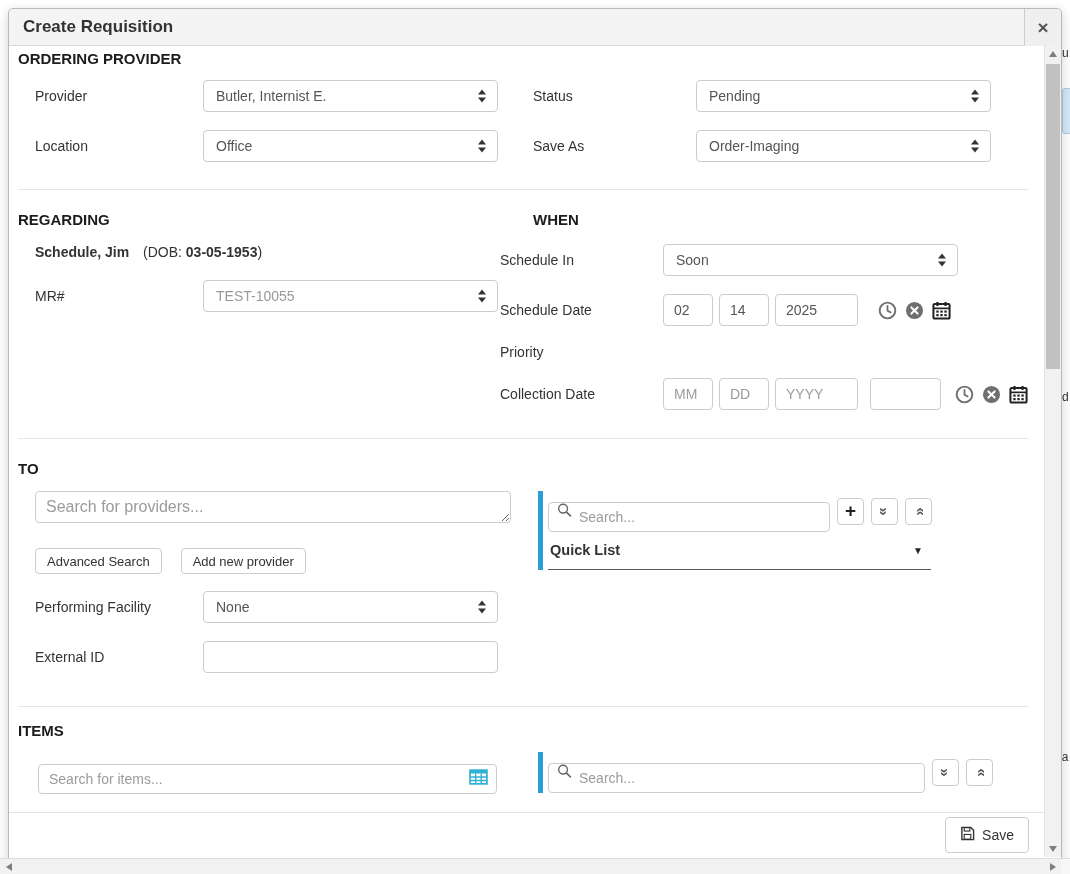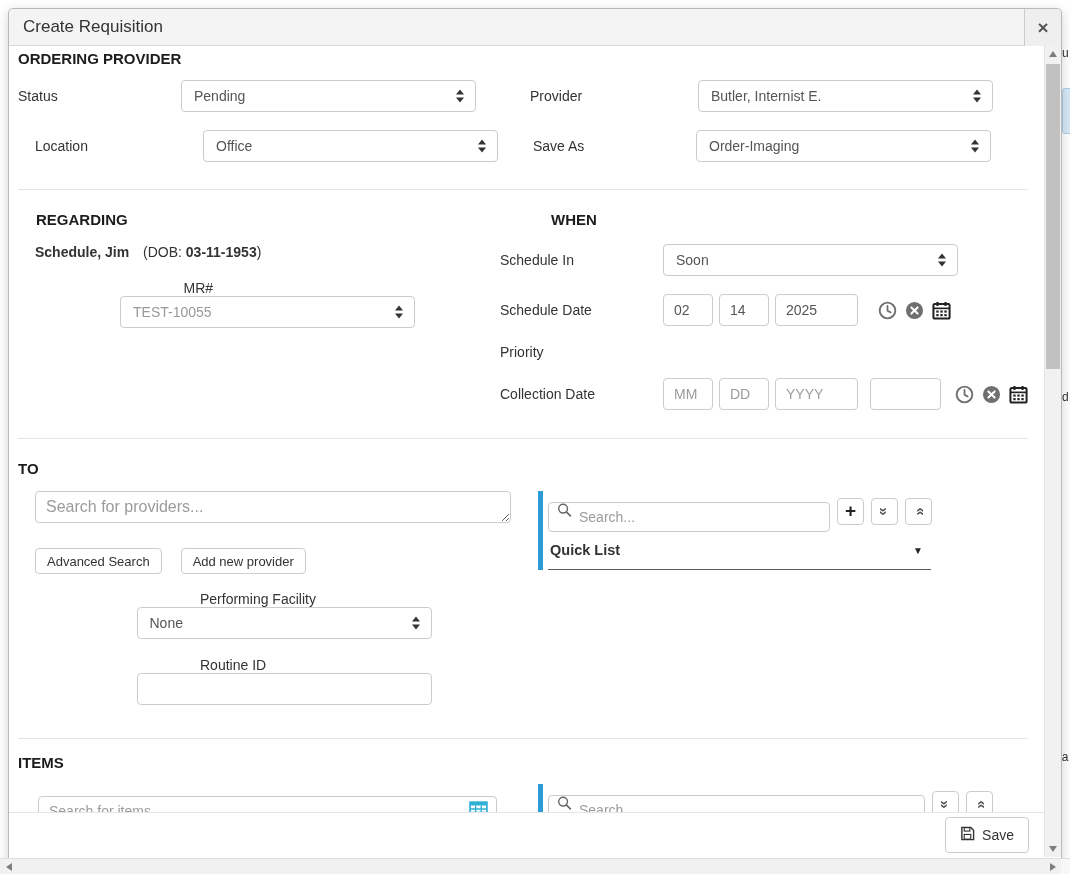--- a/index.html
+++ b/index.html
@@ -22,21 +22,21 @@
     box-shadow: 0 3px 12px rgba(0,0,0,.18);
     z-index: 10;
   }
   .modal-header {
     height: 37px; background: #f4f4f4;
     border-bottom: 1px solid #d8d8d8;
     border-radius: 5px 5px 0 0;
     display: flex; align-items: center;
     padding-left: 14px; position: relative;
   }
-  .modal-title { font-size: 17px; font-weight: normal; color: #333; }
+  .modal-title { font-size: 17px; font-weight: bold; color: #333; }
   .close-btn {
     position: absolute; right: 0; top: 0;
     width: 37px; height: 37px;
     background: #efefef; border-left: 1px solid #ccc;
     border-radius: 0 5px 0 0;
     display: flex; align-items: center; justify-content: center;
     font-size: 19px; font-weight: bold; color: #555; cursor: pointer;
   }
 
   .modal-body {
@@ -92,21 +92,21 @@
 
   .din { width: 50px; height: 30px; border: 1px solid #ccc; border-radius: 4px;
          text-align: left; font-size: 14px; color: #555;
          font-family: "Liberation Sans", sans-serif; outline: none; margin-right: 6px; }
   .din.yyyy { width: 83px; }
   .din.extra { width: 71px; margin-left: 6px; text-align: left; }
   .icon-btn { display: inline-flex; align-items: center; justify-content: center;
               margin-left: 8px; cursor: pointer; }
 
   
-  .two-col-head { display: flex; margin-top: 21px; margin-left: 18px; }
+  .two-col-head { display: flex; margin-top: 21px; }
   .two-col-head .h-left { width: 515px; }
   .two-col-head .h-right { flex: 1; }
   .two-col { display: flex; align-items: flex-start; margin-top: 13px; }
   .col-left { width: 515px; }
   .col-right { flex: 1; }
 
   .patient-line { padding-left: 17px; font-size: 14px; line-height: 20px; }
   .patient-name { font-weight: bold; margin-right: 10px; }
   .dob-bold { font-weight: bold; }
 
@@ -121,21 +121,21 @@
     font-size: 16px; color: #555; padding: 6px 10px;
     font-family: "Liberation Sans", sans-serif; outline: none; resize: both;
   }
   .btn-row { margin-top: 21px; padding-left: 17px; display: flex; gap: 19px; }
   .sm-btn {
     height: 26px; padding: 0 11px; background: #fff;
     border: 1px solid #ccc; border-radius: 4px;
     font-size: 13px; color: #333; cursor: pointer;
     font-family: "Liberation Sans", sans-serif;
   }
-  .field-row { display: flex; align-items: center; padding-left: 17px; flex-direction: column; }
+  .field-row { display: flex; align-items: center; padding-left: 17px; }
   .field-row.mt { margin-top: 17px; }
   .field-row.mt2 { margin-top: 18px; }
   .ext-input { width: 295px; }
 
   .panel { display: flex; margin-left: 5px; }
   .blue-bar { width: 5px; background: #2b9cd8; align-self: stretch; }
   .panel-main { margin-left: 5px; flex: 1; }
   .panel-row { display: flex; align-items: center; gap: 7px; }
   .search-wrap { position: relative; }
   .search-wrap .mag { position: absolute; left: 9px; top: 50%; transform: translateY(-50%); }
@@ -235,31 +235,31 @@
     <div class="close-btn">
       <span>×</span>
     </div>
   </div>
 
   <div class="modal-body">
 
     <div class="section-heading">ORDERING PROVIDER</div>
     <div class="form-grid">
       <div class="frow">
+        <div class="fpair left">
+          <span class="flabel">Provider</span>
+          <div class="select">
+            <span class="sel-val">Butler, Internist E.</span>
+            <span class="caret2"></span>
+          </div>
+        </div>
         <div class="fpair right">
           <span class="flabel">Status</span>
           <div class="select">
             <span class="sel-val">Pending</span>
-            <span class="caret2"></span>
-          </div>
-        </div>
-        <div class="fpair left">
-          <span class="flabel">Provider</span>
-          <div class="select">
-            <span class="sel-val">Butler, Internist E.</span>
             <span class="caret2"></span>
           </div>
         </div>
       </div>
       <div class="frow">
         <div class="fpair left">
           <span class="flabel">Location</span>
           <div class="select">
             <span class="sel-val">Office</span>
             <span class="caret2"></span>
@@ -279,21 +279,21 @@
 
     <div class="two-col-head">
       <div class="h-left section-heading">REGARDING</div>
       <div class="h-right section-heading">WHEN</div>
     </div>
     <div class="two-col">
       <div class="col-left">
         <div class="patient-line">
           <span class="patient-name">Schedule, Jim</span>
           <span>(DOB:</span>
-          <span class="dob-bold">03-11-1953</span><span>)</span>
+          <span class="dob-bold">03-05-1953</span><span>)</span>
         </div>
         <div class="field-row mt2">
           <span class="flabel lbl-l">MR#</span>
           <div class="select">
             <span class="sel-val muted">TEST-10055</span>
             <span class="caret2"></span>
           </div>
         </div>
       </div>
 
@@ -393,21 +393,21 @@
           <button class="sm-btn">Add new provider</button>
         </div>
         <div class="field-row mt">
           <span class="flabel lbl-l">Performing Facility</span>
           <div class="select">
             <span class="sel-val">None</span>
             <span class="caret2"></span>
           </div>
         </div>
         <div class="field-row mt2">
-          <span class="flabel lbl-l">Routine ID</span>
+          <span class="flabel lbl-l">External ID</span>
           <input type="text" class="ext-input" style="">
         </div>
       </div>
       <div class="col-right">
         <div class="panel">
           <div class="blue-bar"></div>
           <div class="panel-main">
             <div class="panel-row">
               <div class="search-wrap">
                 <span class="mag">

